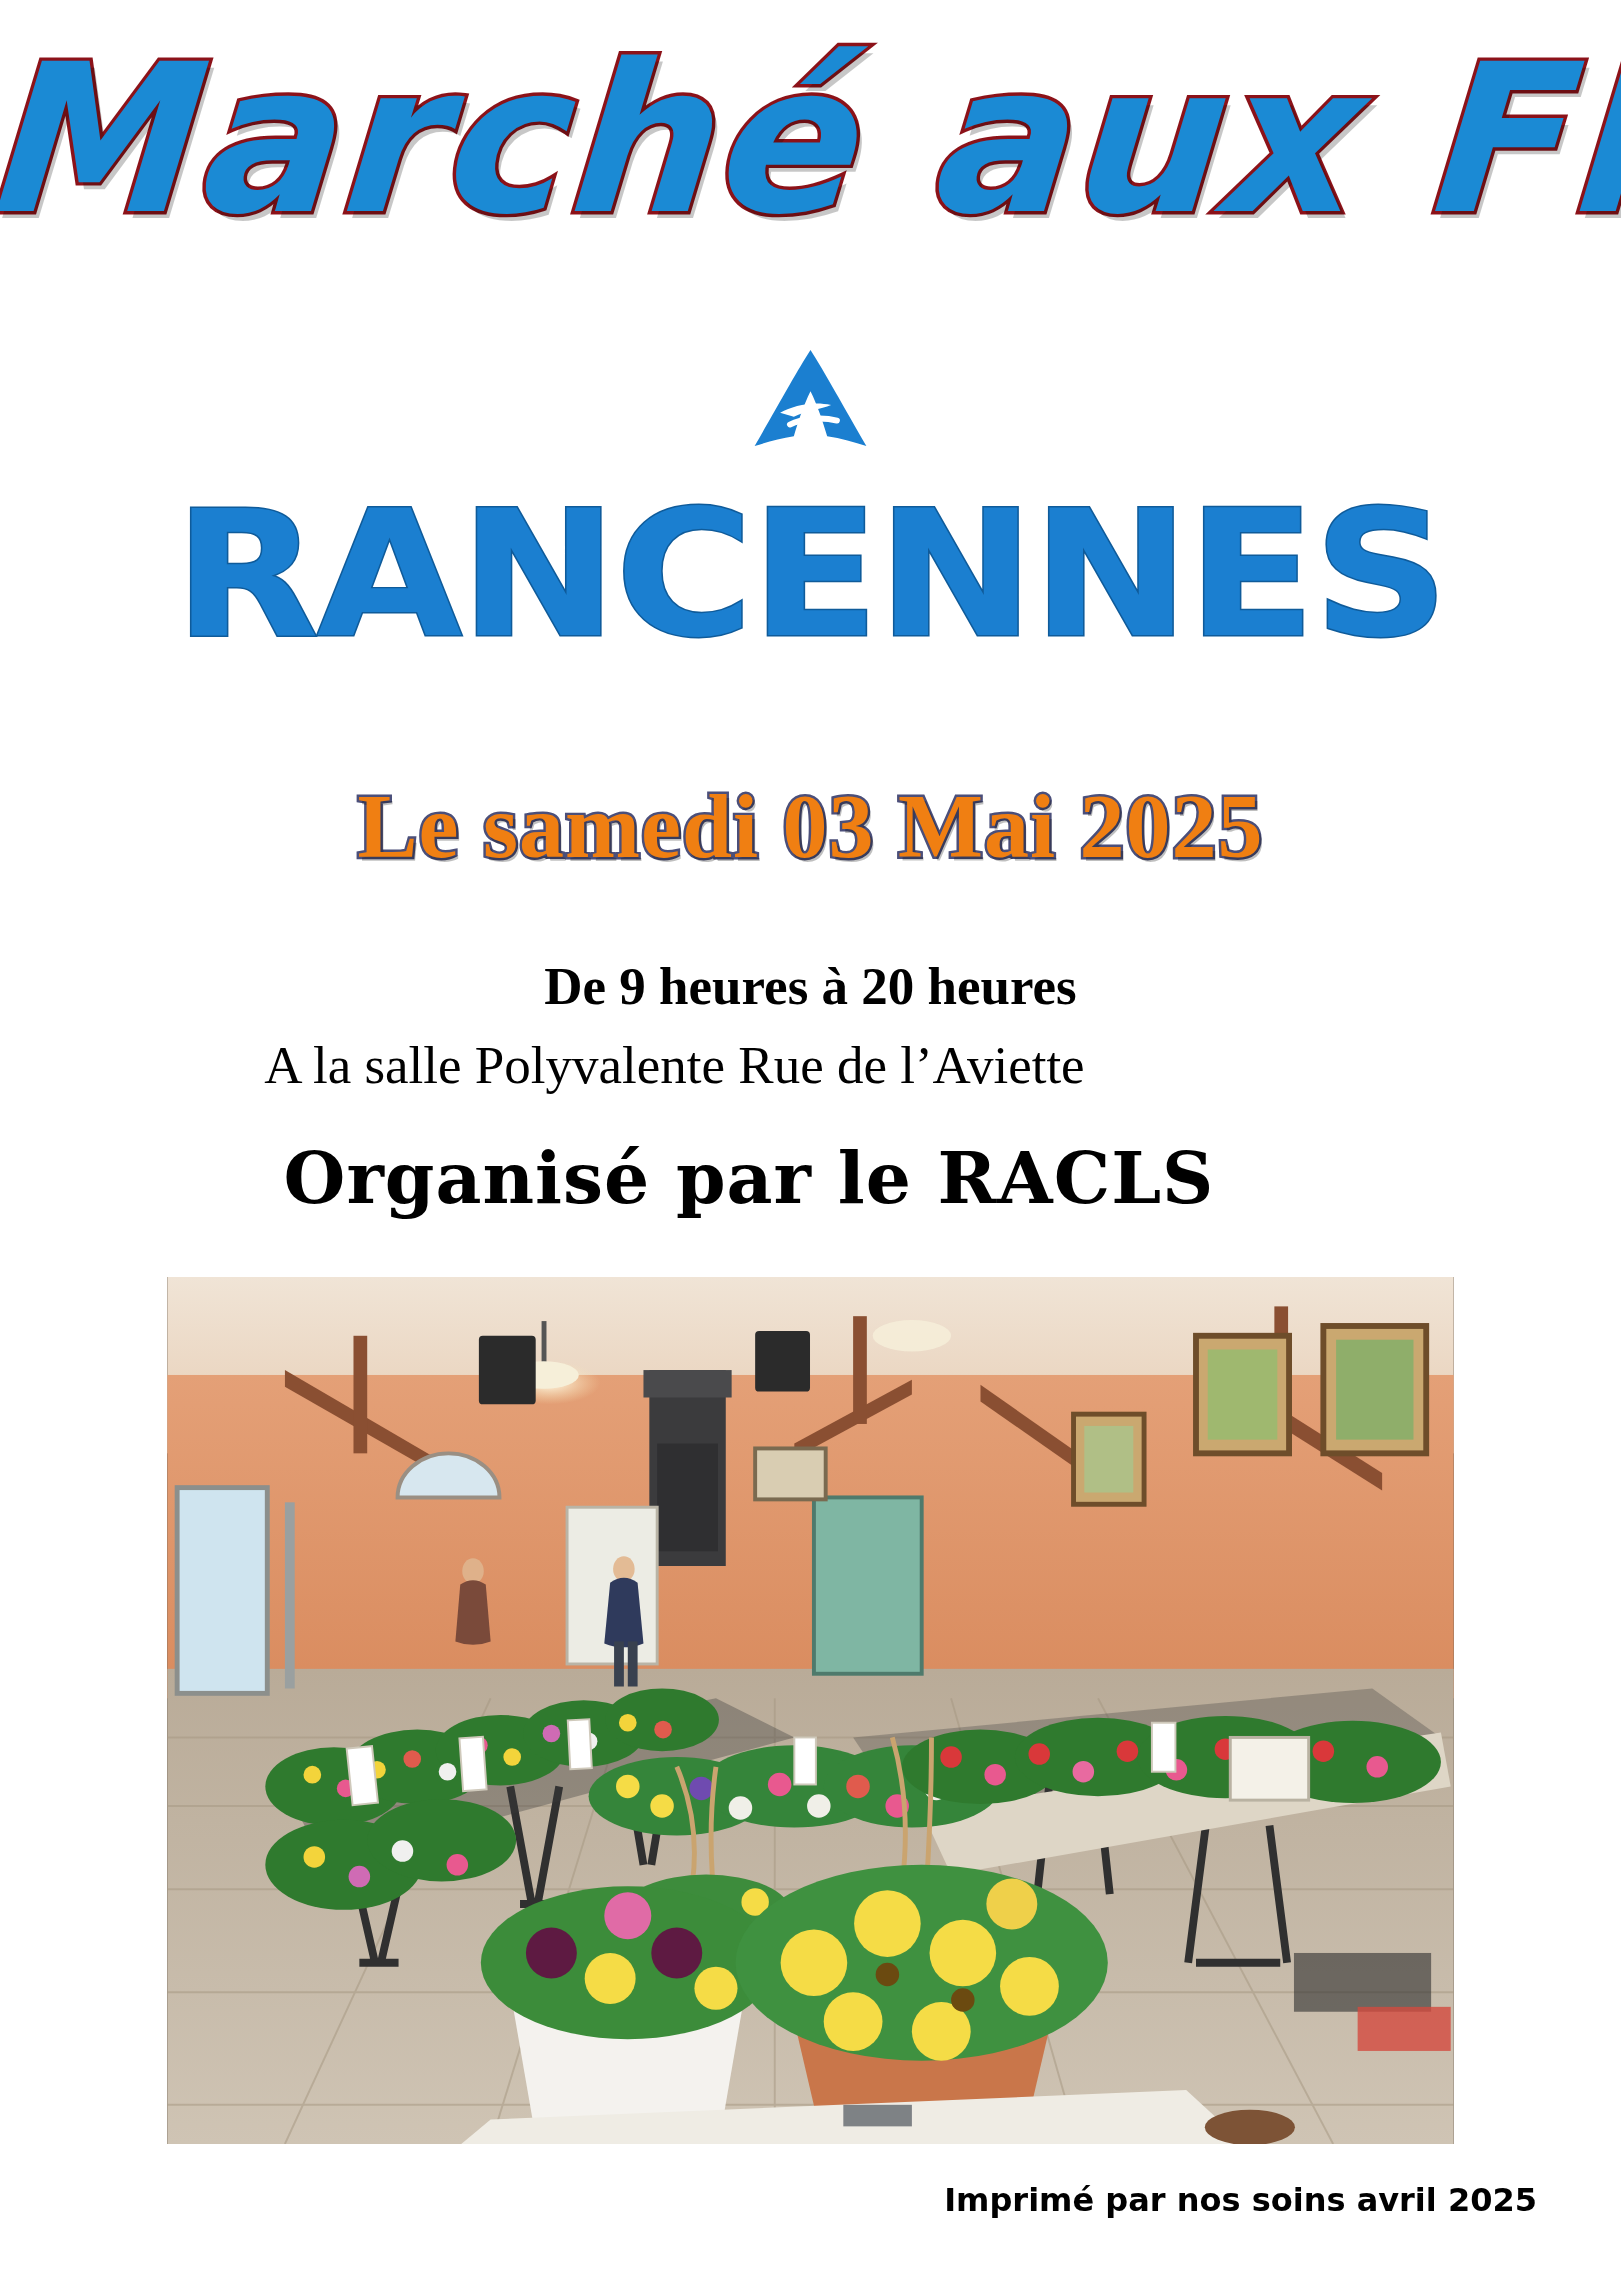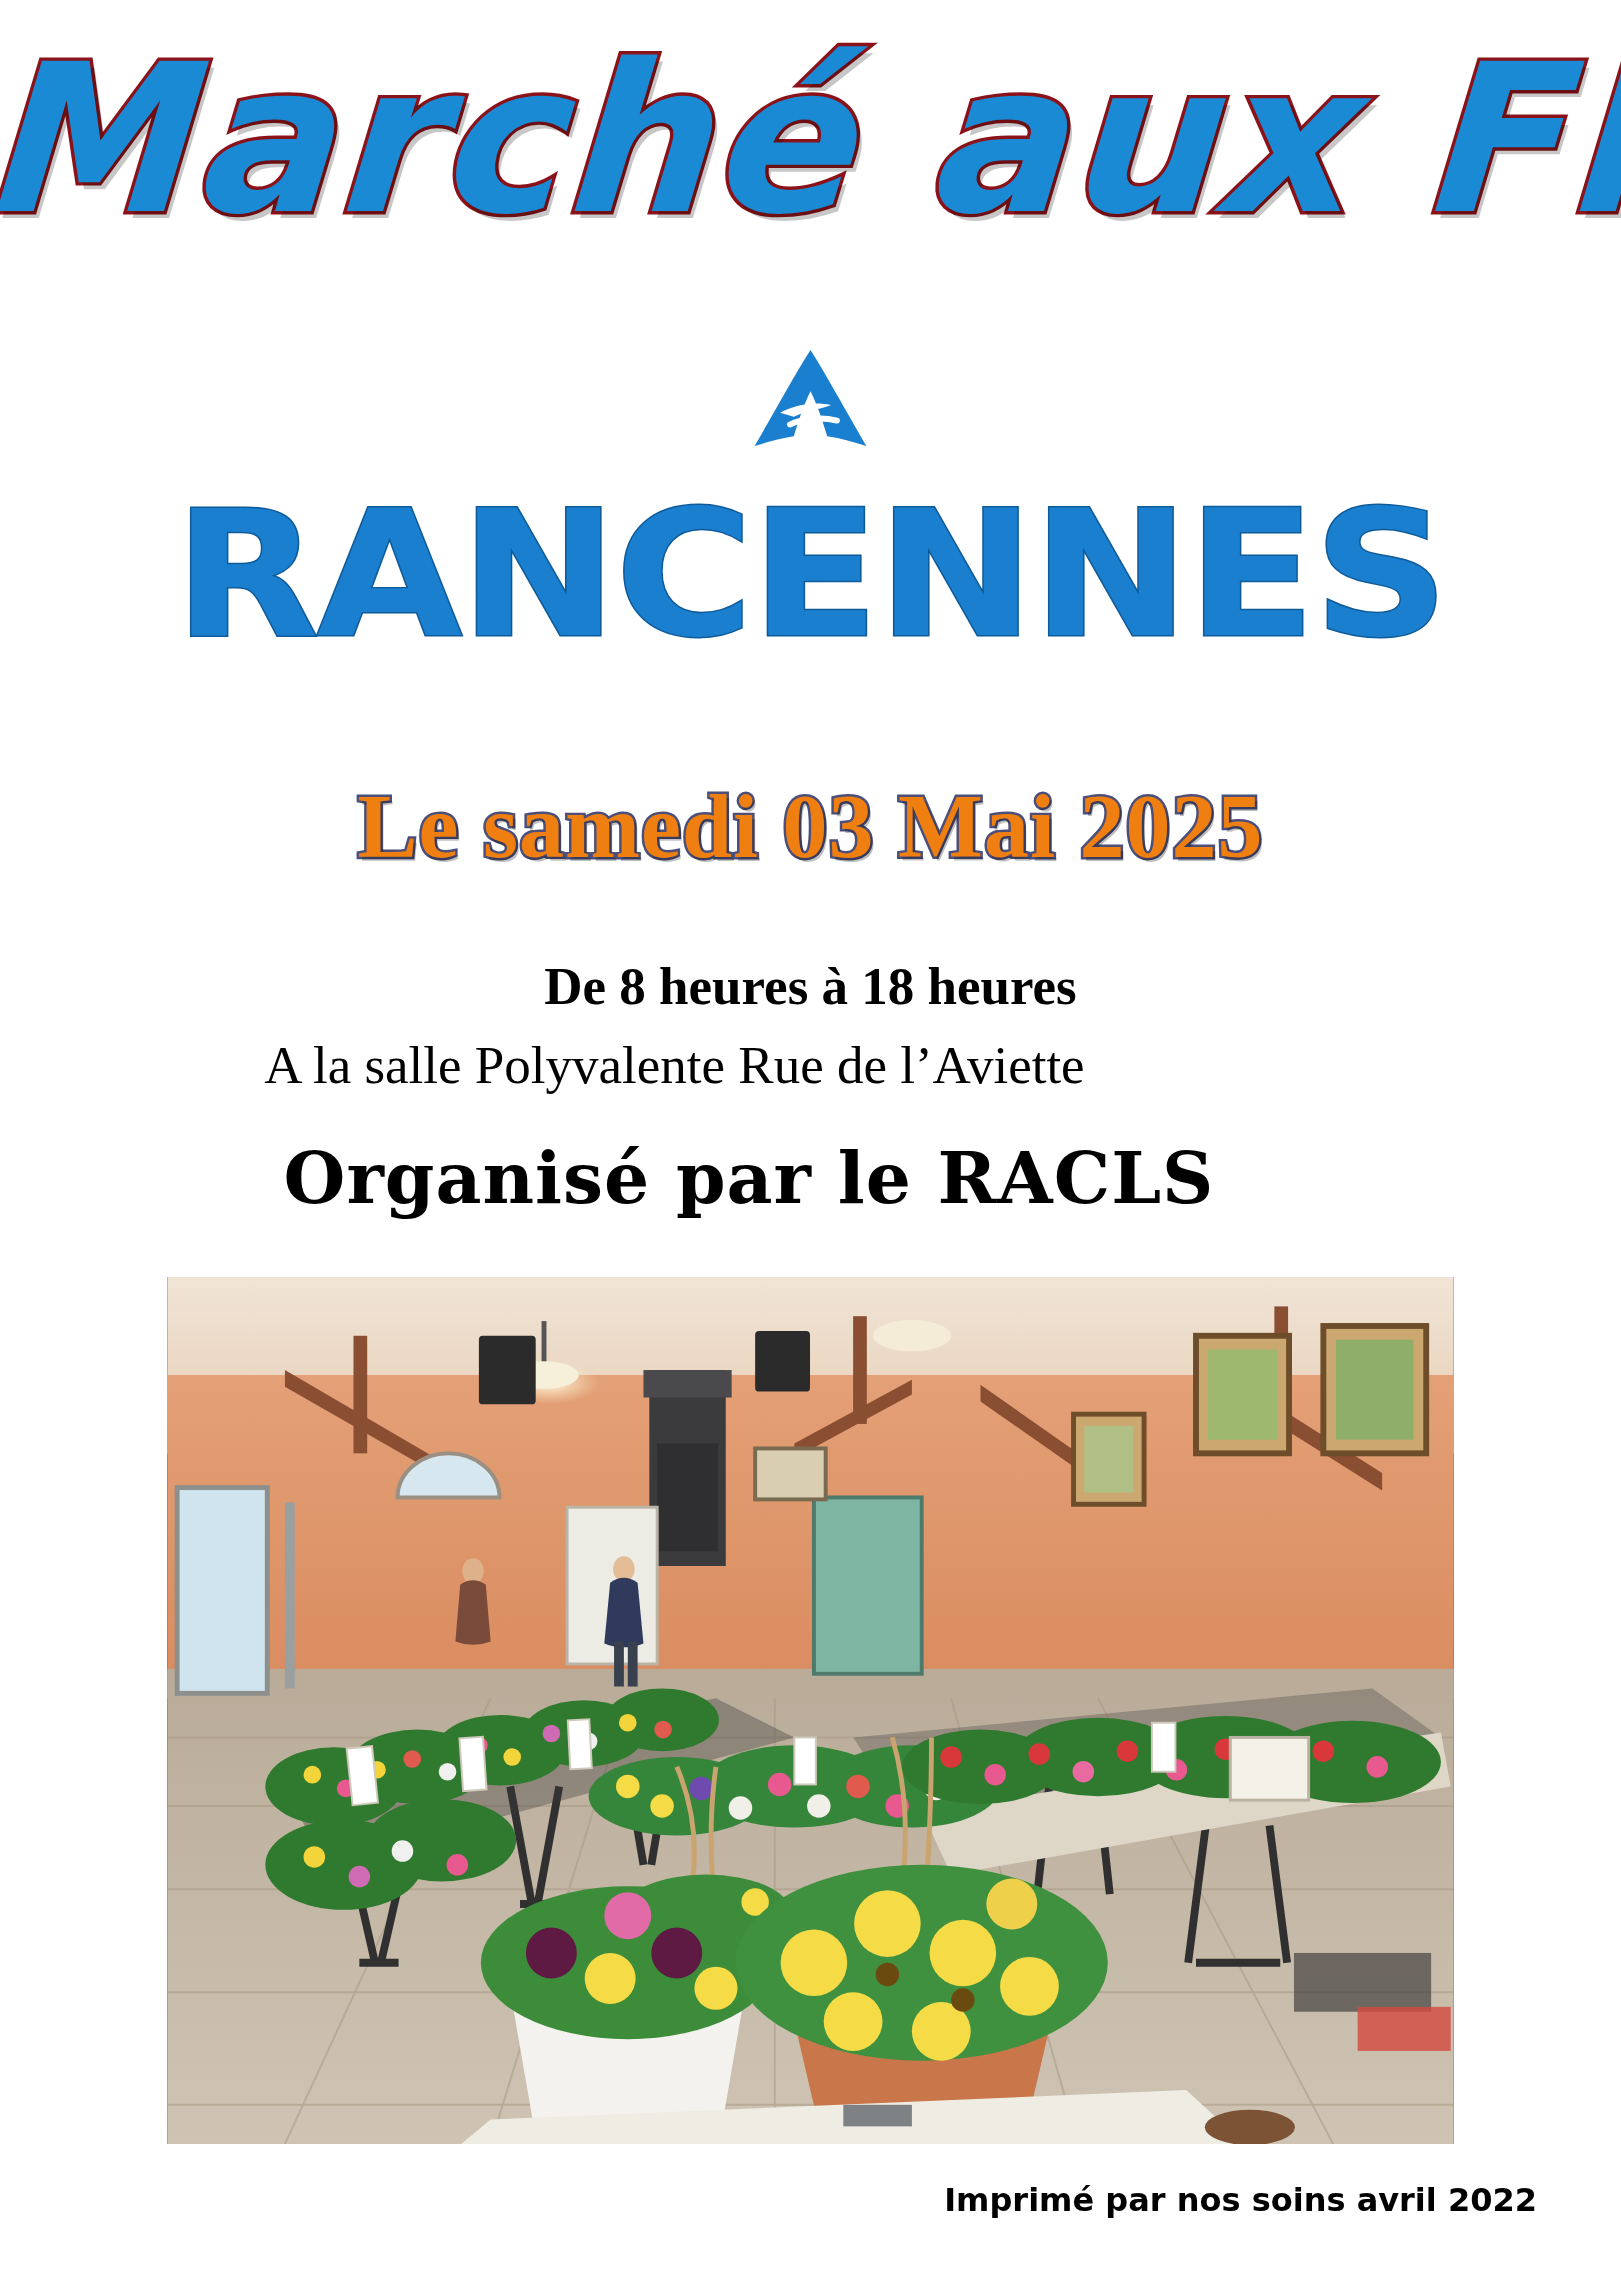--- a/index.html
+++ b/index.html
@@ -169,21 +169,21 @@
       <path d="M75 2 C62 22 40 62 18 100 C30 96 44 92 58 90 C62 76 68 58 75 44 C82 58 88 76 92 90 C106 92 120 96 132 100 C110 62 88 22 75 2 Z" fill="#1b7fd0"></path>
       <path d="M44 66 C58 58 78 54 96 58 C86 62 70 64 58 70 Z" fill="#ffffff"></path>
       <path d="M54 78 C66 72 86 70 102 74" stroke="#ffffff" stroke-width="6" fill="none" stroke-linecap="round"></path>
     </svg>
   </div>
 
   <div class="city">RANCENNES</div>
 
   <div class="date-line">Le samedi 03 Mai 2025</div>
 
-  <div class="hours">De 8 heures à 18 heures</div>
+  <div class="hours">De 9 heures à 20 heures</div>
 
   <div class="place">A la salle Polyvalente Rue de l’Aviette</div>
 
   <div class="organiser">Organisé par le RACLS</div>
 
   <div class="photo">
     <svg width="1287" height="867" viewBox="0 0 1313 885" xmlns="http://www.w3.org/2000/svg" aria-hidden="true">
       <defs>
         <linearGradient id="wall" x1="0" y1="0" x2="0" y2="1">
           <stop offset="0%" stop-color="#e4a077"></stop>
@@ -410,16 +410,16 @@
 
       <path d="M330 860 L1040 830 L1100 885 L300 885 Z" fill="#efece4"></path>
       <rect x="690" y="845" width="70" height="22" fill="#7e8285"></rect>
       <ellipse cx="1105" cy="868" rx="46" ry="18" fill="#7d5336"></ellipse>
 
       <rect x="1150" y="690" width="140" height="60" fill="#2e2e2e" opacity="0.6"></rect>
       <rect x="1215" y="745" width="95" height="45" fill="#d34a3f" opacity="0.8"></rect>
     </svg>
   </div>
 
-  <div class="footer">Imprimé par nos soins avril 2022</div>
+  <div class="footer">Imprimé par nos soins avril 2025</div>
 
 </div>
 
 
 </body></html>

